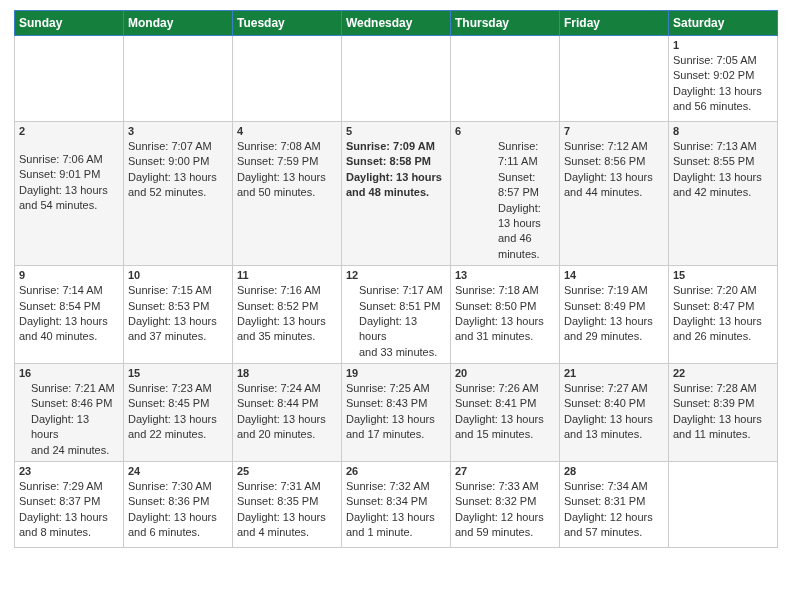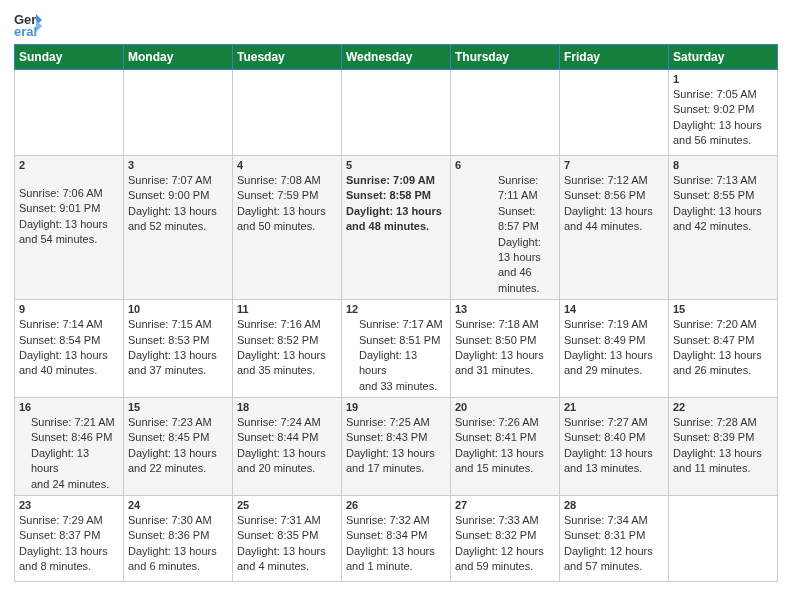--- a/index.html
+++ b/index.html
@@ -78,37 +78,20 @@
     .day-info {
       font-size: 11px;
       line-height: 1.4;
       color: #333;
     }
   </style>
 </head>
 <body>
 
 <div class="container">
-  <div class="header-row">
-    <div class="logo">
-      <svg class="logo-icon" viewBox="0 0 28 28">
-        <text x="0" y="14" font-size="13" font-weight="bold" fill="#333">Gen</text>
-        <text x="0" y="26" font-size="13" font-weight="bold" fill="#4a90d9">eral</text>
-        <polygon points="22,4 28,10 22,16" fill="#4a90d9"></polygon>
-        <polygon points="22,10 28,16 22,22" fill="#7ab8f0"></polygon>
-      </svg>
-      <div>
-        <span style="font-size:18px;font-weight:bold;color:#333;"></span><span style="font-size:18px;font-weight:bold;color:#4a90d9;"></span>
-      </div>
-    </div>
-    <div class="title-block">
-      <div class="month-title"></div>
-      <div class="subtitle"></div>
-    </div>
-  </div>
 
   <table class="calendar">
     <thead>
       <tr id="weekday-header">
           <th>Sunday</th>
           <th>Monday</th>
           <th>Tuesday</th>
           <th>Wednesday</th>
           <th>Thursday</th>
           <th>Friday</th>

